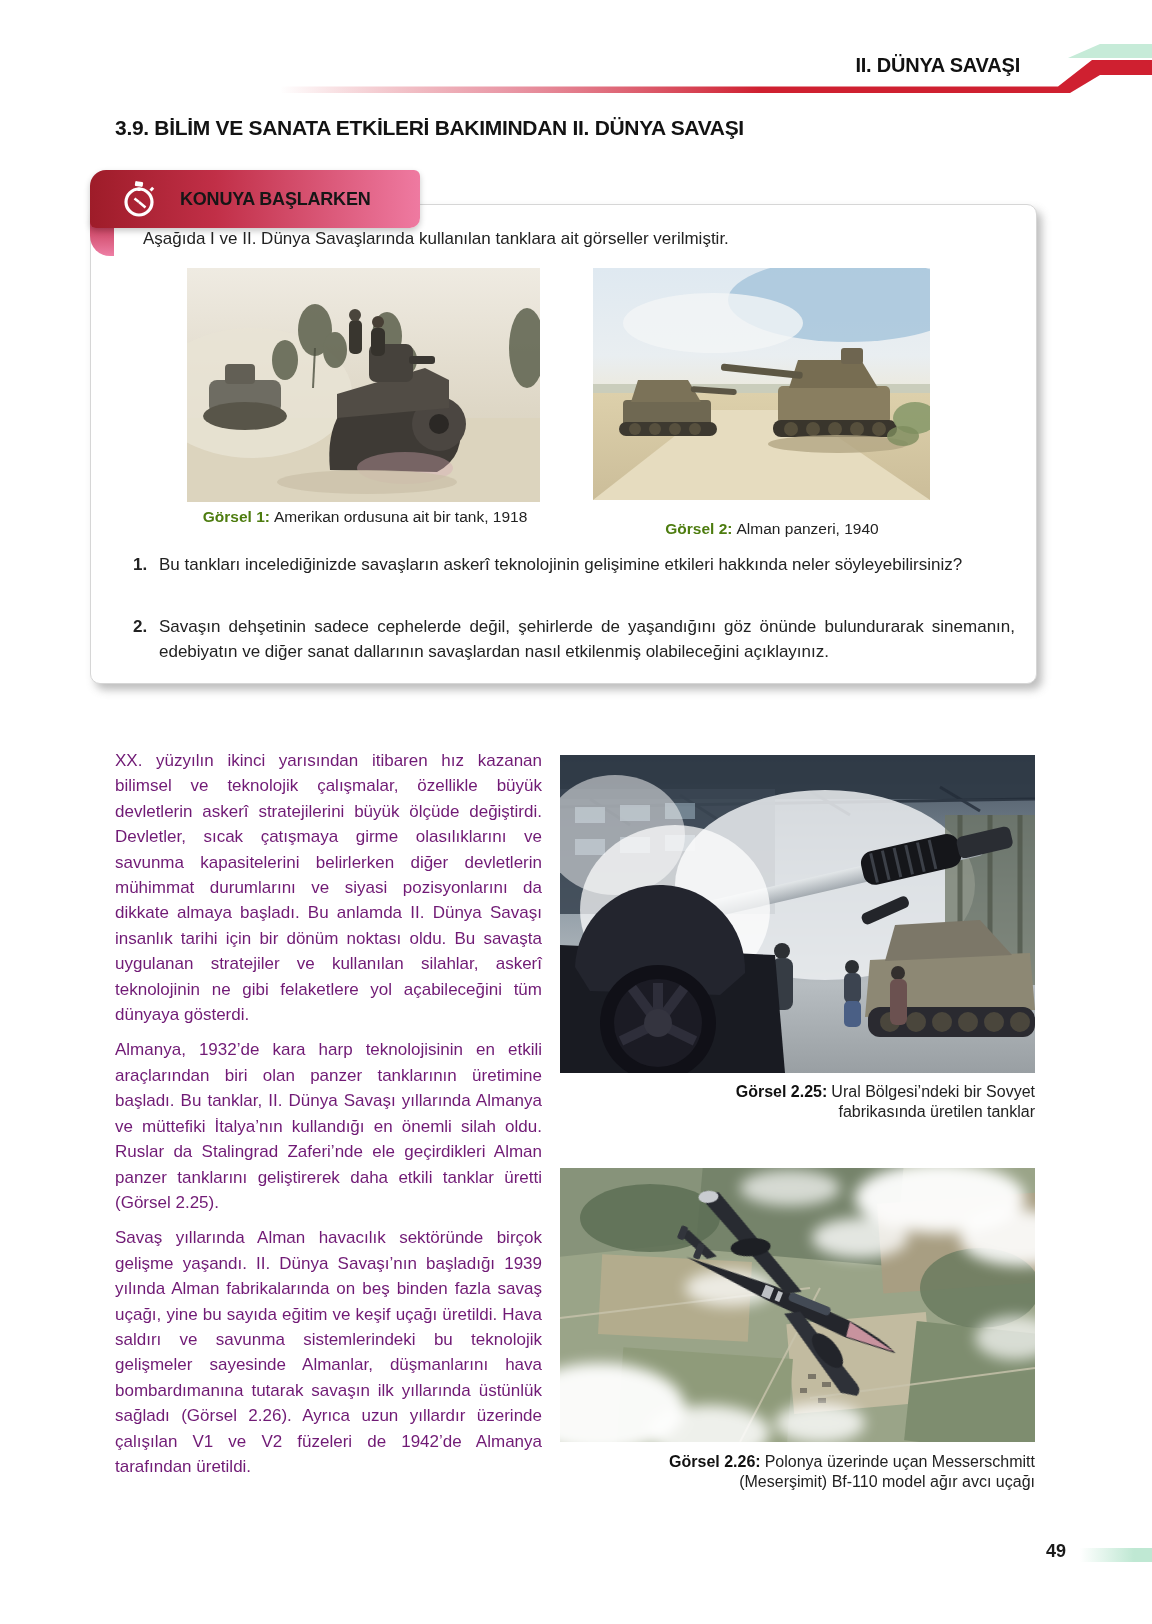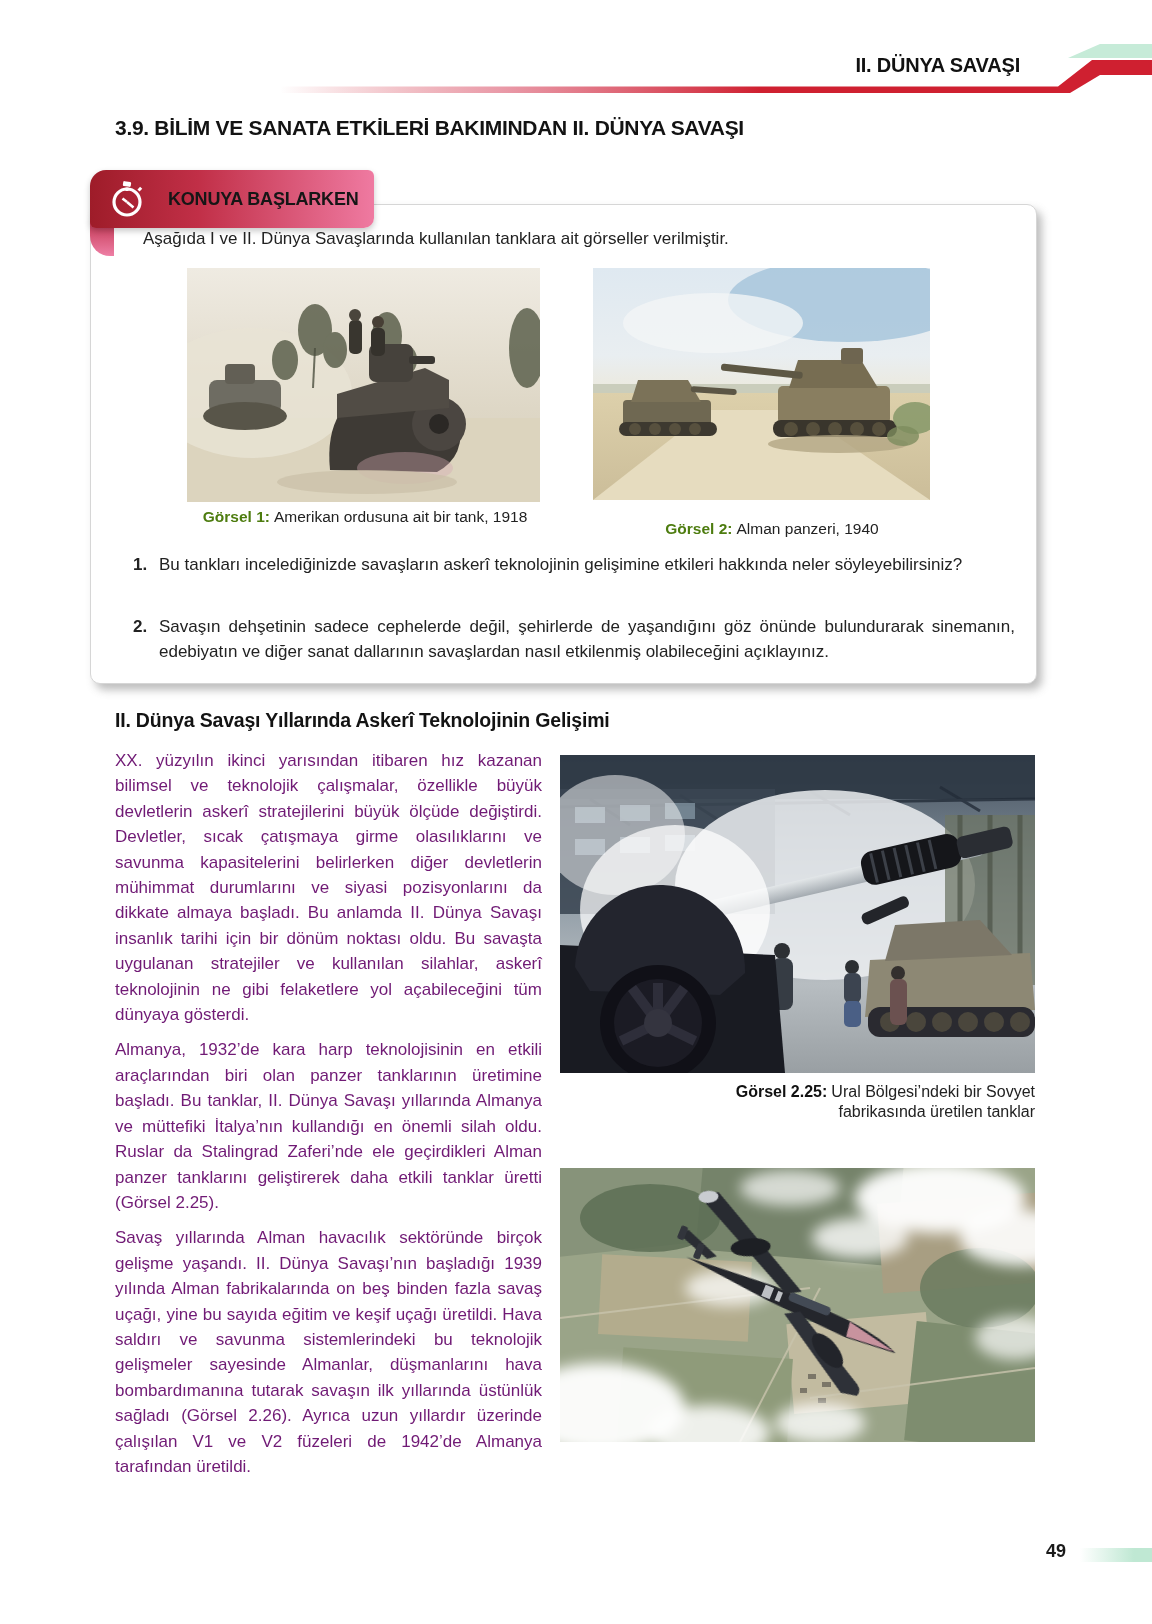--- a/index.html
+++ b/index.html
@@ -8,24 +8,24 @@
   .abs{position:absolute;}
 
   
   .hdr-label{top:54px;right:132px;font-size:20px;font-weight:bold;letter-spacing:-0.2px;color:#111;}
   .hdr-decor{top:0;left:0;}
 
   
   .sec-title{top:116px;left:115px;font-size:21px;font-weight:bold;letter-spacing:-0.3px;color:#131313;}
 
   
-  .banner{top:170px;left:90px;width:284px;height:58px;z-index:4;
+  .banner{top:170px;left:90px;width:318px;height:58px;z-index:4;
           background:linear-gradient(90deg,#9e1c29 0%,#c12f47 38%,#ef7aa1 100%);
           border-radius:16px 6px 10px 6px;display:flex;align-items:center;
-          box-shadow:0 3px 6px rgba(0,0,0,.22);}
+          box-shadow:0 3px 6px rgba(0,0,0,.22);padding-left:12px;}
   .banner-fold{top:220px;left:90px;width:24px;height:36px;z-index:3;
           background:linear-gradient(180deg,#c23450,#ee7fa5);border-bottom-left-radius:20px;}
   .banner-text{font-size:18px;font-weight:bold;color:#161616;letter-spacing:-0.2px;margin-left:20px;}
   .banner-icon{margin-left:16px;width:42px;height:42px;flex:none;}
 
   
   .box{top:204px;left:90px;width:945px;height:478px;z-index:2;background:#fff;
        border:1.6px solid #d6d6d6;border-radius:10px;
        box-shadow:5px 6px 9px rgba(110,110,110,.45);}
   .intro-text{top:229px;left:143px;width:860px;font-size:17px;z-index:5;color:#222;}
@@ -185,21 +185,20 @@
 
   <div class="abs question" style="top:552px;left:133px;width:882px">
     <span class="q-num">1.</span>
     <span class="q-text">Bu tankları incelediğinizde savaşların askerî teknolojinin gelişimine etkileri hakkında neler söyleyebilirsiniz?</span>
   </div>
   <div class="abs question" style="top:614px;left:133px;width:882px">
     <span class="q-num">2.</span>
     <span class="q-text">Savaşın dehşetinin sadece cephelerde değil, şehirlerde de yaşandığını göz önünde bulundurarak sinemanın, edebiyatın ve diğer sanat dallarının savaşlardan nasıl etkilenmiş olabileceğini açıklayınız.</span>
   </div>
 
-  <h2 class="abs art-heading" style="margin:0">II. Dünya Savaşı Yıllarında Askerî Teknolojinin Gelişimi</h2>
 
   <div class="abs col-left">
     <p>XX. yüzyılın ikinci yarısından itibaren hız kazanan bilimsel ve teknolojik çalışmalar, özellikle büyük devletlerin askerî stratejilerini büyük ölçüde değiştirdi. Devletler, sıcak çatışmaya girme olasılıklarını ve savunma kapasitelerini belirlerken diğer devletlerin mühimmat durumlarını ve siyasi pozisyonlarını da dikkate almaya başladı. Bu anlamda II. Dünya Savaşı insanlık tarihi için bir dönüm noktası oldu. Bu savaşta uygulanan stratejiler ve kullanılan silahlar, askerî teknolojinin ne gibi felaketlere yol açabileceğini tüm dünyaya gösterdi.</p>
     <p>Almanya, 1932’de kara harp teknolojisinin en etkili araçlarından biri olan panzer tanklarının üretimine başladı. Bu tanklar, II. Dünya Savaşı yıllarında Almanya ve müttefiki İtalya’nın kullandığı en önemli silah oldu. Ruslar da Stalingrad Zaferi’nde ele geçirdikleri Alman panzer tanklarını geliştirerek daha etkili tanklar üretti (Görsel 2.25).</p>
     <p>Savaş yıllarında Alman havacılık sektöründe birçok gelişme yaşandı. II. Dünya Savaşı’nın başladığı 1939 yılında Alman fabrikalarında on beş binden fazla savaş uçağı, yine bu sayıda eğitim ve keşif uçağı üretildi. Hava saldırı ve savunma sistemlerindeki bu teknolojik gelişmeler sayesinde Almanlar, düşmanlarını hava bombardımanına tutarak savaşın ilk yıllarında üstünlük sağladı (Görsel 2.26). Ayrıca uzun yıllardır üzerinde çalışılan V1 ve V2 füzeleri de 1942’de Almanya tarafından üretildi.</p>
   </div>
 
   <svg class="abs photo" style="top:755px;left:560px" width="475" height="318" viewBox="0 0 475 318">
     <defs>
       <linearGradient id="fac" x1="0" y1="0" x2="0" y2="1">
@@ -348,17 +347,20 @@
       <polygon points="-98,-8 -132,-20 -126,-28 -90,-14" fill="#2a2d33"></polygon>
       <rect x="-112" y="-20" width="7" height="16" rx="2" fill="#32353c"></rect>
       <rect x="-134" y="-30" width="7" height="14" rx="2" fill="#32353c"></rect>
       <g fill="#cfd2d6" opacity="0.9">
           <rect x="-34" y="-6" width="9" height="12"></rect>
           <rect x="-20" y="-5" width="5" height="10"></rect>
         </g>
     </g>
   </svg>
 
+  <p class="abs main-cap" style="top:1452px;left:625px;width:410px;margin:0">
+    <b>Görsel 2.26:</b><span>Polonya üzerinde uçan Messerschmitt (Meserşimit) Bf-110 model ağır avcı uçağı</span>
+  </p>
 
   <div class="abs page-num">49</div>
   <div class="abs mint-bar"></div>
 
 </div>
 
 </body></html>

